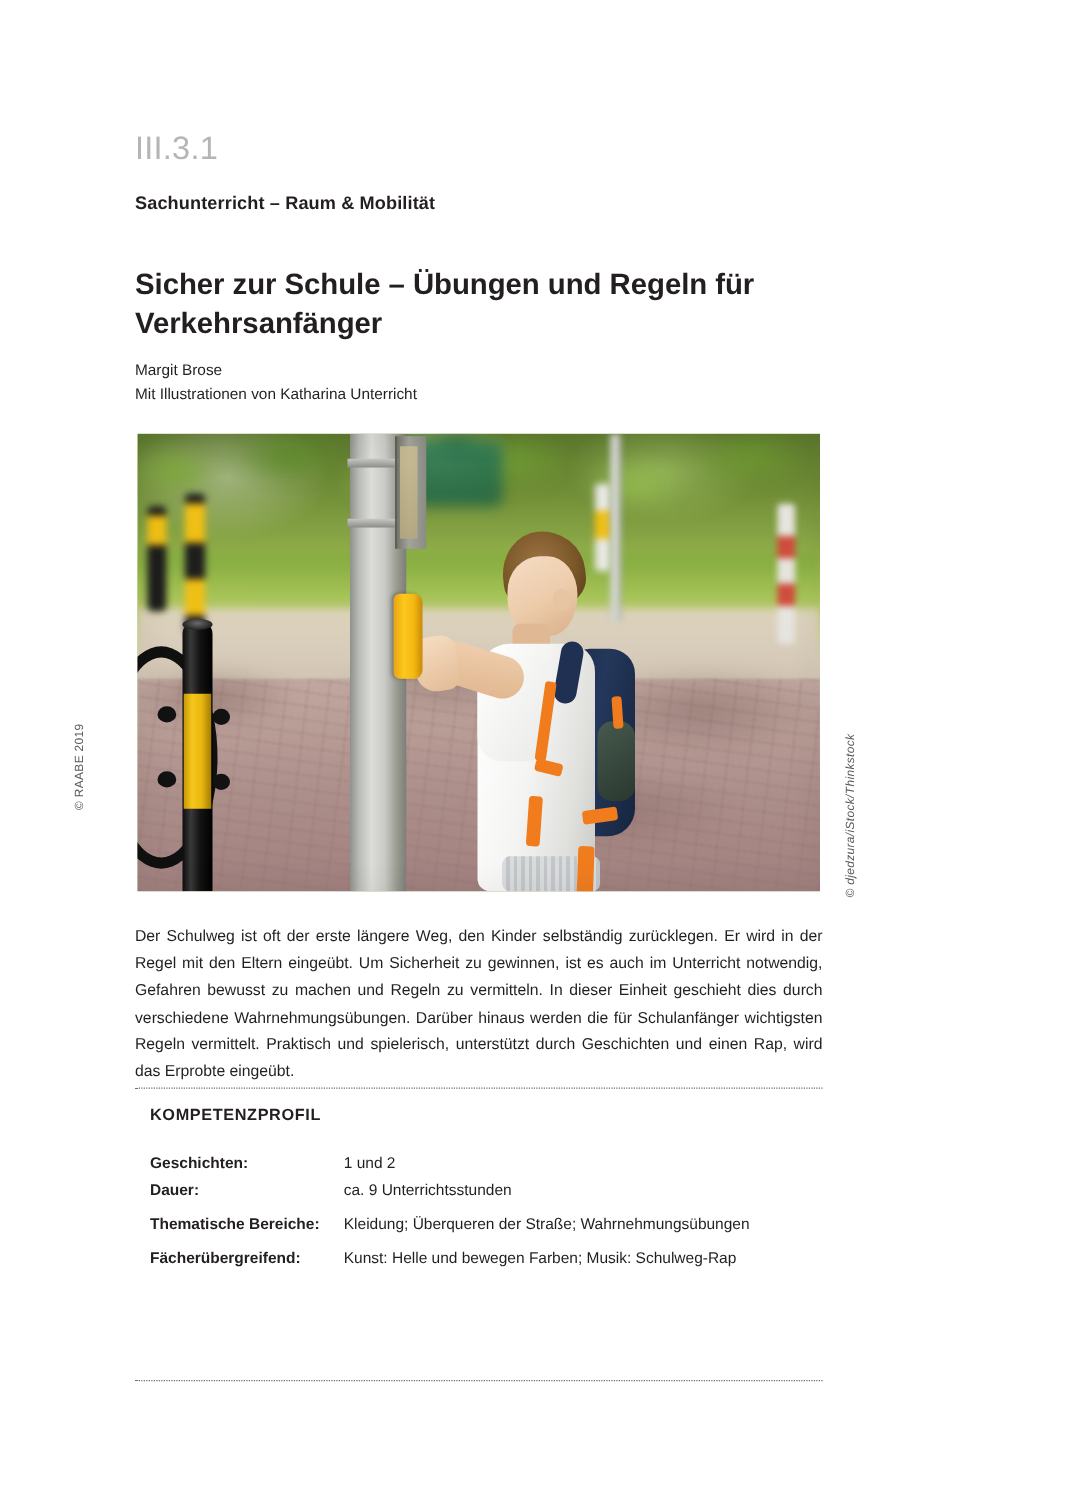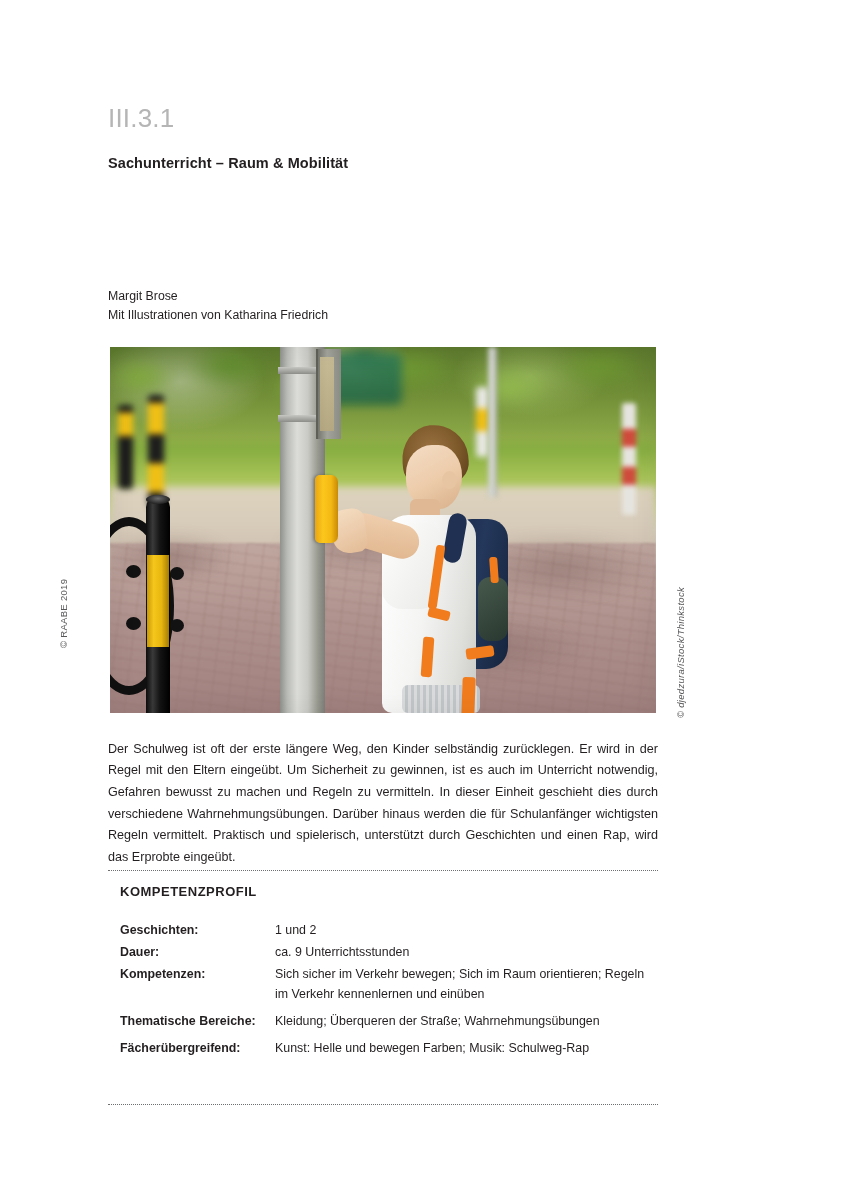--- a/index.html
+++ b/index.html
@@ -375,24 +375,25 @@
 
 <div class="page">
 
   <div class="side-credit side-credit-left">© RAABE 2019</div>
   <div class="side-credit side-credit-right">© djedzura/iStock/Thinkstock</div>
 
   <div class="chapter-no">III.3.1</div>
 
   <div class="subject-line">Sachunterricht – Raum &amp; Mobilität</div>
 
+  <h1 class="main-title">Sicher zur Schule – Übungen und Regeln für Verkehrsanfänger</h1>
 
   <div class="author">
     <div>Margit Brose</div>
-    <div>Mit Illustrationen von Katharina Friedrich</div>
+    <div>Mit Illustrationen von Katharina Unterricht</div>
   </div>
 
   <div class="photo" title="Junge drückt den gelben Ampelknopf an einem Fußgängerüberweg">
     <div class="ph-layer ph-bg"></div>
     <div class="ph-layer ph-hedge"></div>
     <div class="ph-layer ph-fence"></div>
     <div class="ph-layer ph-grass"></div>
     <div class="ph-layer ph-pave-light"></div>
     <div class="ph-layer ph-brick"></div>
     <div class="ph-layer ph-shadow"></div>
@@ -453,24 +454,20 @@
   <table class="kp-table">
     <tbody>
       <tr>
         <td class="kp-label">Geschichten:</td>
         <td class="kp-value">1 und 2</td>
       </tr>
       <tr>
         <td class="kp-label">Dauer:</td>
         <td class="kp-value">ca. 9 Unterrichtsstunden</td>
       </tr>
-      <tr>
-        <td class="kp-label">Kompetenzen:</td>
-        <td class="kp-value">Sich sicher im Verkehr bewegen; Sich im Raum orientieren; Regeln im Verkehr kennenlernen und einüben</td>
-      </tr>
       <tr class="kp-gap">
         <td class="kp-label">Thematische Bereiche:</td>
         <td class="kp-value">Kleidung; Überqueren der Straße; Wahrnehmungsübungen</td>
       </tr>
       <tr class="kp-gap">
         <td class="kp-label">Fächerübergreifend:</td>
         <td class="kp-value">Kunst: Helle und bewegen Farben; Musik: Schulweg-Rap</td>
       </tr>
     </tbody>
   </table>

